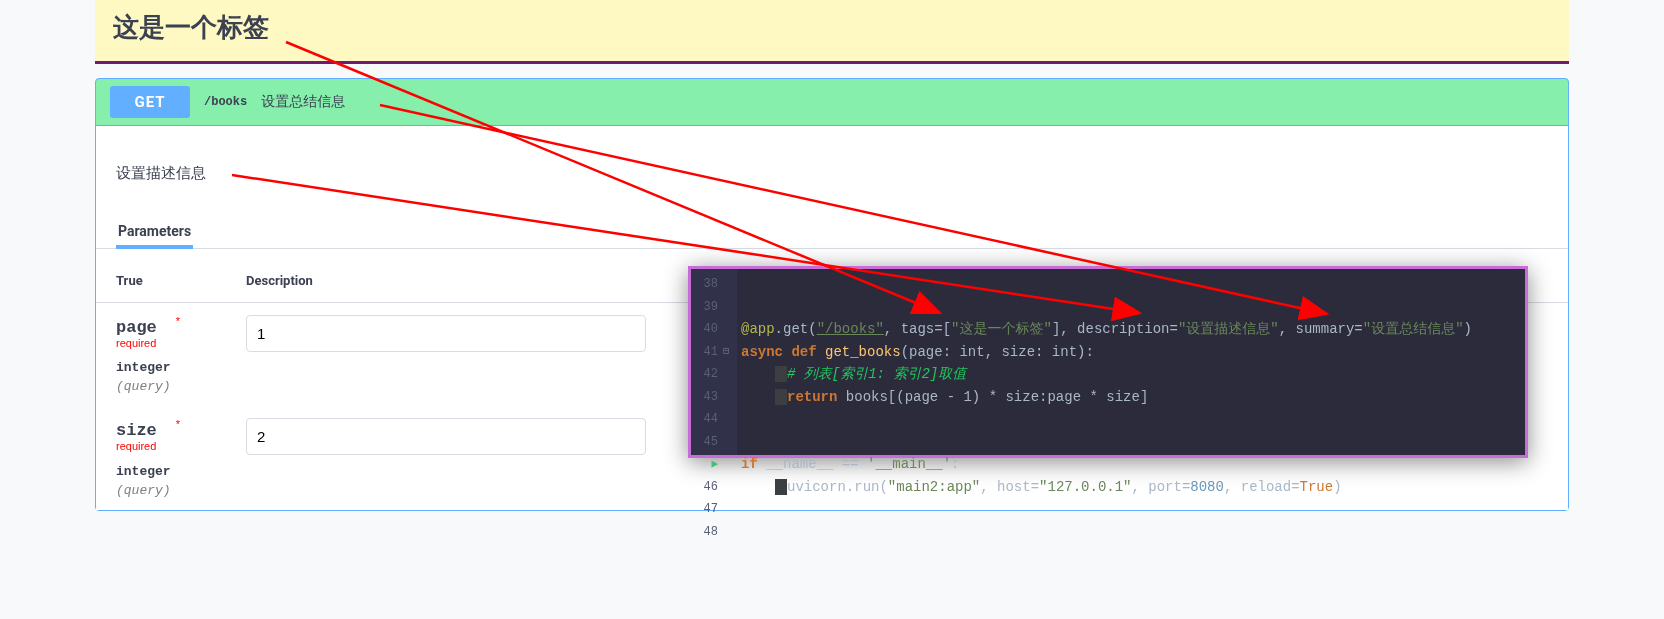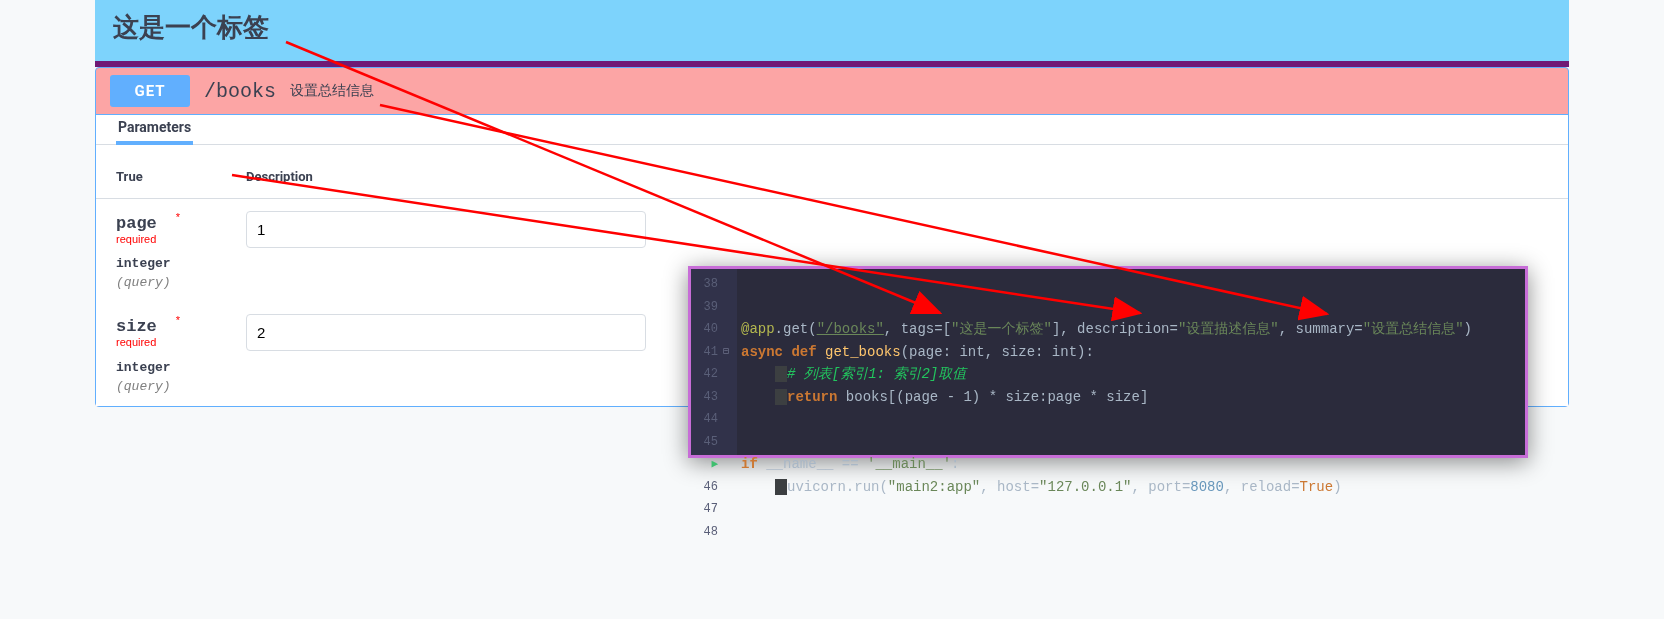--- a/index.html
+++ b/index.html
@@ -6,34 +6,34 @@
   body {
     font-family: -apple-system, BlinkMacSystemFont, "Segoe UI", Roboto, sans-serif;
     background: #f7f9fa;
     color: #3b4151;
     width: 1664px;
     height: 619px;
     position: relative;
     overflow: hidden;
   }
   .tag-header {
-    background: #7dd3fc;
-    margin: 0 95px 0 95px;
+    background: #fef9c3;
+    margin: 0 95px 14px 95px;
     padding: 10px 18px 16px 18px;
-    border-bottom: 6px solid #701a75;
+    border-bottom: 3px solid #701a75;
   }
   .tag-title {
     font-size: 26px;
     font-weight: 700;
     color: #3b4151;
   }
   .opblock {
     margin: 0 95px;
     border: 1px solid #61affe;
-    background: #fca5a5;
+    background: #86efac;
     border-radius: 4px;
   }
   .opblock-summary {
     display: flex;
     align-items: center;
     padding: 7px 14px;
     border-bottom: 1px solid #61affe;
     gap: 14px;
   }
   .method-badge {
@@ -42,22 +42,22 @@
     font-weight: 700;
     font-size: 15px;
     padding: 7px 0;
     width: 80px;
     text-align: center;
     border-radius: 3px;
     letter-spacing: 1px;
   }
   .opblock-path {
     font-family: "Courier New", monospace;
-    font-weight: 400;
-    font-size: 20px;
+    font-weight: 700;
+    font-size: 12px;
     color: #3b4151;
   }
   .opblock-summary-text {
     font-size: 14px;
     color: #3b4151;
   }
   .opblock-body {
     background: #fff;
   }
   .opblock-description {
@@ -205,20 +205,21 @@
   <h2 class="tag-title">这是一个标签</h2>
 </div>
 
 <div class="opblock">
   <div class="opblock-summary">
     <span class="method-badge">GET</span>
     <span class="opblock-path">/books</span>
     <span class="opblock-summary-text">设置总结信息</span>
   </div>
   <div class="opblock-body">
+    <div class="opblock-description">设置描述信息</div>
     <div class="tabs">
       <div class="tab-item">Parameters</div>
     </div>
     <div class="params-section">
       <table class="params-table">
         <thead>
           <tr>
             <th class="col-name">True</th>
             <th>Description</th>
           </tr>

